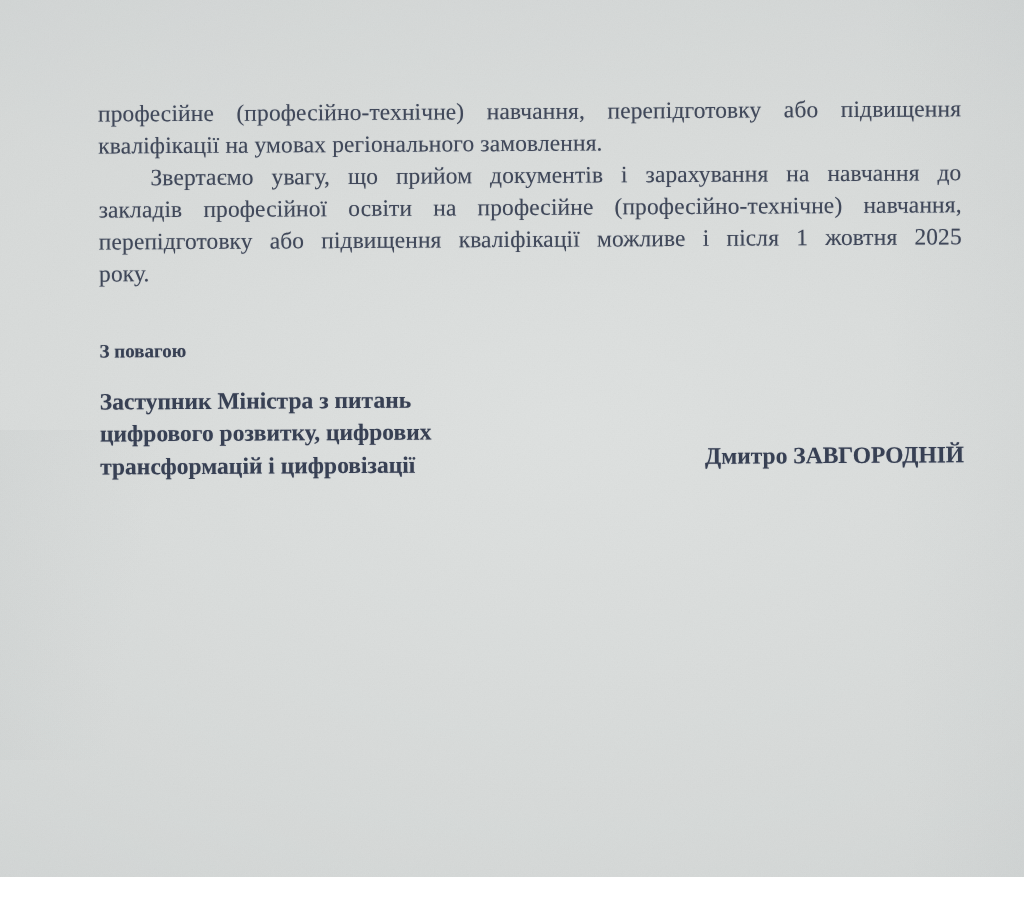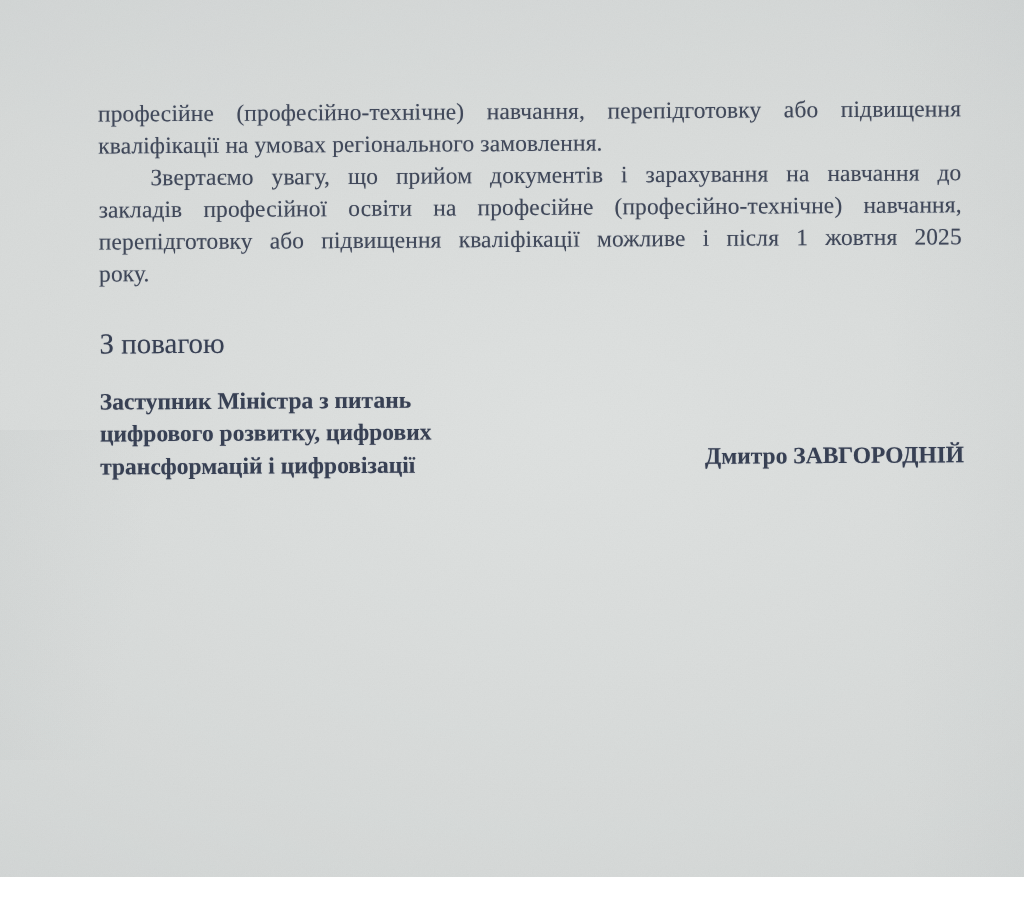--- a/index.html
+++ b/index.html
@@ -33,22 +33,22 @@
   .bodytext {
     position: absolute; left: 100px; top: 96px; width: 863px;
     font-size: 23.5px; line-height: 31.9px;
     letter-spacing: 0.1px;
     text-shadow: 0 0 1px rgba(61,69,87,0.40);
   }
   .line { white-space: nowrap; }
   .jline { white-space: normal; text-align: justify; text-align-last: justify; }
   .indent { padding-left: 52px; }
   .salutation {
-    position: absolute; left: 100px; top: 325px;
-    font-size: 29px; line-height: 32px; font-weight: 400;
+    position: absolute; left: 100px; top: 333px;
+    font-size: 19px; line-height: 32px; font-weight: 700;
     color: #343d51;
     text-shadow: 0 0 1px rgba(52,61,81,0.40);
   }
   .sig-title {
     position: absolute; left: 100px; top: 383px; width: 520px;
     font-size: 23.5px; line-height: 32.4px; font-weight: 700;
     color: #343d51;
     text-shadow: 0 0 1px rgba(52,61,81,0.40);
   }
   .sig-name {

